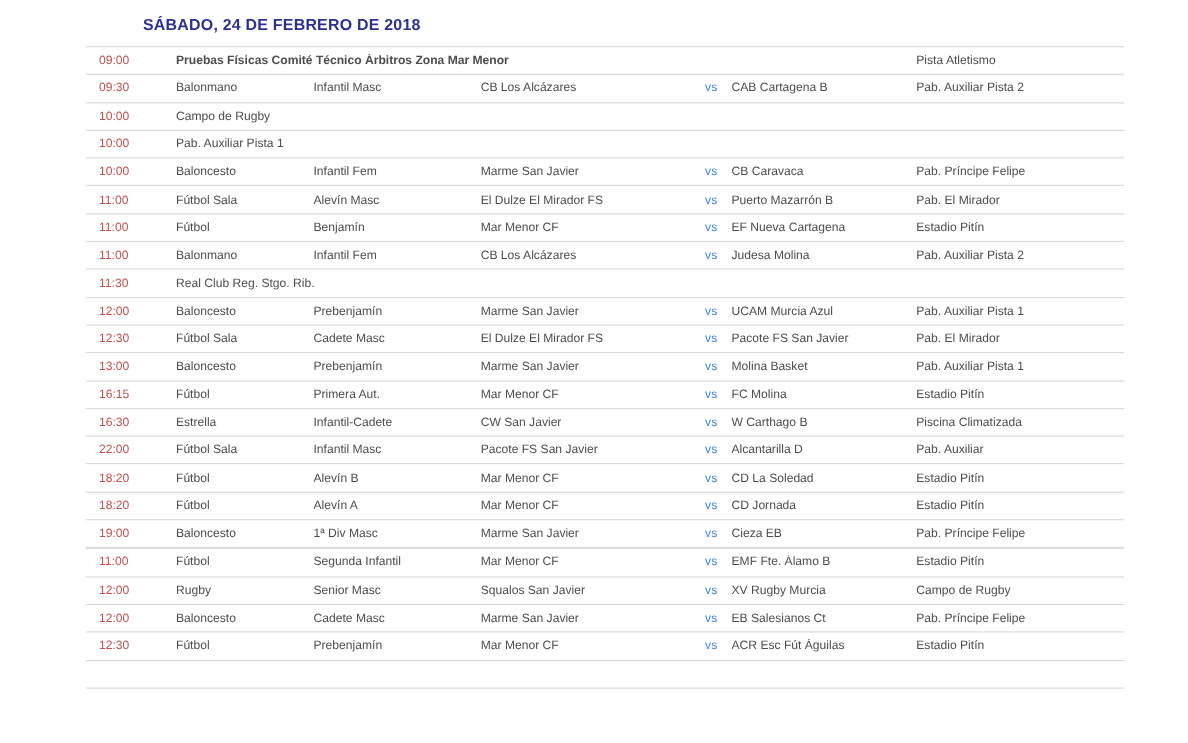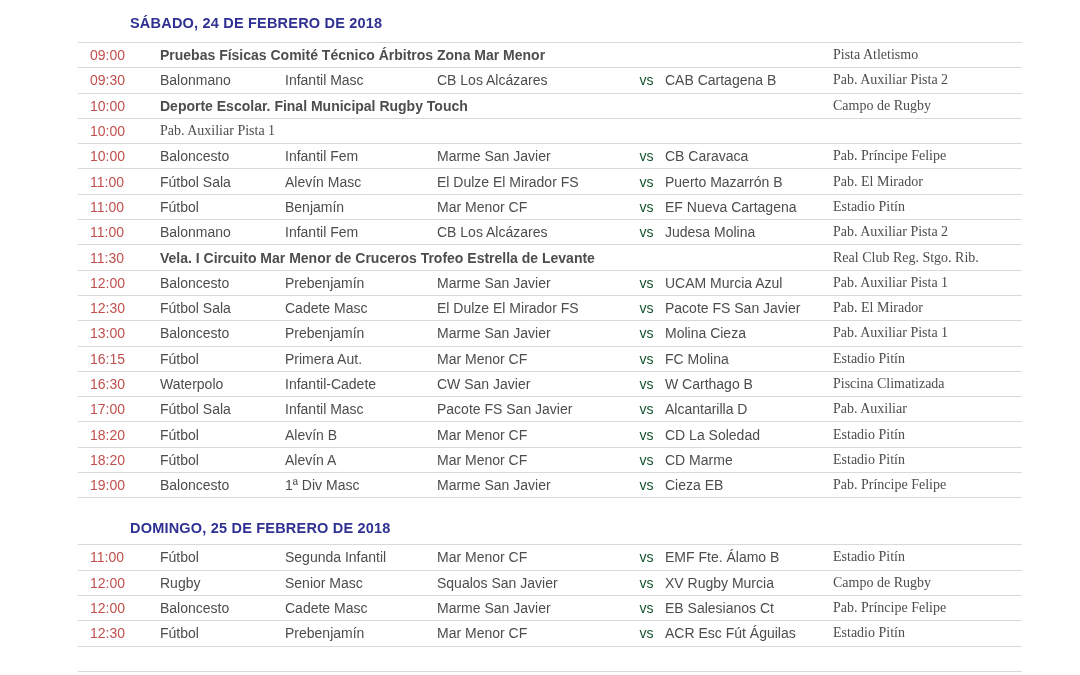--- a/index.html
+++ b/index.html
@@ -6,28 +6,28 @@
   body{width:1080px;height:675px;overflow:hidden;font-family:"Liberation Sans",sans-serif;}
   .page{position:relative;width:1080px;height:675px;overflow:hidden;background:#ffffff;}
   .content{position:absolute;left:78px;top:13px;width:944px;}
   .day-title{
     margin:0 0 9px 52px;height:20px;line-height:20px;
     font-size:14.5px;font-weight:bold;color:#2e3192;letter-spacing:.2px;
   }
   .day-section.sunday .day-title{margin-top:20px;margin-bottom:6px;}
   .rows{border-top:1px solid #d9d9d9;}
   .row{display:grid;height:24.3px;align-items:center;border-bottom:1px solid #d9d9d9;
-       font-size:14px;color:#4d4d4d;}
+       font-size:11px;color:#4d4d4d;}
   .row.match{grid-template-columns:82px 125px 152px 191px 37px 168px 189px;}
   .row.event{grid-template-columns:82px 673px 189px;}
   .cell{white-space:nowrap;overflow:hidden;}
   .cell.time{padding-left:12px;color:#c0504d;}
-  .cell.vs{text-align:center;color:#14532d;}
+  .cell.vs{text-align:center;color:#3b82f6;}
   .cell.desc{white-space:pre;font-weight:bold;}
-  .cell.venue{padding-right:2px;font-family:Liberation Serif, serif;}
+  .cell.venue{padding-right:2px;}
 </style>
 </head>
 <body>
 
 <div class="page">
   <div class="content">
 
     <section class="day-section saturday">
       <h2 class="day-title">SÁBADO, 24 DE FEBRERO DE 2018</h2>
       <div class="rows">
@@ -40,21 +40,20 @@
             <div class="cell time">09:30</div>
             <div class="cell sport">Balonmano</div>
             <div class="cell category">Infantil Masc</div>
             <div class="cell home">CB Los Alcázares</div>
             <div class="cell vs">vs</div>
             <div class="cell away">CAB Cartagena B</div>
             <div class="cell venue">Pab. Auxiliar Pista 2</div>
           </div>
           <div class="row event">
             <div class="cell time">10:00</div>
-            <div class="cell desc">Deporte Escolar. Final Municipal Rugby Touch</div>
             <div class="cell venue">Campo de Rugby</div>
           </div>
           <div class="row event">
             <div class="cell time">10:00</div>
             <div class="cell venue">Pab. Auxiliar Pista 1</div>
           </div>
           <div class="row match">
             <div class="cell time">10:00</div>
             <div class="cell sport">Baloncesto</div>
             <div class="cell category">Infantil Fem</div>
@@ -85,21 +84,20 @@
             <div class="cell time">11:00</div>
             <div class="cell sport">Balonmano</div>
             <div class="cell category">Infantil Fem</div>
             <div class="cell home">CB Los Alcázares</div>
             <div class="cell vs">vs</div>
             <div class="cell away">Judesa Molina</div>
             <div class="cell venue">Pab. Auxiliar Pista 2</div>
           </div>
           <div class="row event">
             <div class="cell time">11:30</div>
-            <div class="cell desc">Vela. I Circuito Mar Menor de Cruceros Trofeo Estrella de Levante</div>
             <div class="cell venue">Real Club Reg. Stgo. Rib.</div>
           </div>
           <div class="row match">
             <div class="cell time">12:00</div>
             <div class="cell sport">Baloncesto</div>
             <div class="cell category">Prebenjamín</div>
             <div class="cell home">Marme San Javier</div>
             <div class="cell vs">vs</div>
             <div class="cell away">UCAM Murcia Azul</div>
             <div class="cell venue">Pab. Auxiliar Pista 1</div>
@@ -112,43 +110,43 @@
             <div class="cell vs">vs</div>
             <div class="cell away">Pacote FS San Javier</div>
             <div class="cell venue">Pab. El Mirador</div>
           </div>
           <div class="row match">
             <div class="cell time">13:00</div>
             <div class="cell sport">Baloncesto</div>
             <div class="cell category">Prebenjamín</div>
             <div class="cell home">Marme San Javier</div>
             <div class="cell vs">vs</div>
-            <div class="cell away">Molina Cieza</div>
+            <div class="cell away">Molina Basket</div>
             <div class="cell venue">Pab. Auxiliar Pista 1</div>
           </div>
           <div class="row match">
             <div class="cell time">16:15</div>
             <div class="cell sport">Fútbol</div>
             <div class="cell category">Primera Aut.</div>
             <div class="cell home">Mar Menor CF</div>
             <div class="cell vs">vs</div>
             <div class="cell away">FC Molina</div>
             <div class="cell venue">Estadio Pitín</div>
           </div>
           <div class="row match">
             <div class="cell time">16:30</div>
-            <div class="cell sport">Waterpolo</div>
+            <div class="cell sport">Estrella</div>
             <div class="cell category">Infantil-Cadete</div>
             <div class="cell home">CW San Javier</div>
             <div class="cell vs">vs</div>
             <div class="cell away">W Carthago B</div>
             <div class="cell venue">Piscina Climatizada</div>
           </div>
           <div class="row match">
-            <div class="cell time">17:00</div>
+            <div class="cell time">22:00</div>
             <div class="cell sport">Fútbol Sala</div>
             <div class="cell category">Infantil Masc</div>
             <div class="cell home">Pacote FS San Javier</div>
             <div class="cell vs">vs</div>
             <div class="cell away">Alcantarilla D</div>
             <div class="cell venue">Pab. Auxiliar</div>
           </div>
           <div class="row match">
             <div class="cell time">18:20</div>
             <div class="cell sport">Fútbol</div>
@@ -157,37 +155,36 @@
             <div class="cell vs">vs</div>
             <div class="cell away">CD La Soledad</div>
             <div class="cell venue">Estadio Pitín</div>
           </div>
           <div class="row match">
             <div class="cell time">18:20</div>
             <div class="cell sport">Fútbol</div>
             <div class="cell category">Alevín A</div>
             <div class="cell home">Mar Menor CF</div>
             <div class="cell vs">vs</div>
-            <div class="cell away">CD Marme</div>
+            <div class="cell away">CD Jornada</div>
             <div class="cell venue">Estadio Pitín</div>
           </div>
           <div class="row match">
             <div class="cell time">19:00</div>
             <div class="cell sport">Baloncesto</div>
             <div class="cell category">1ª Div Masc</div>
             <div class="cell home">Marme San Javier</div>
             <div class="cell vs">vs</div>
             <div class="cell away">Cieza EB</div>
             <div class="cell venue">Pab. Príncipe Felipe</div>
           </div>
         </div>
     </section>
 
     <section class="day-section sunday">
-      <h2 class="day-title">DOMINGO, 25 DE FEBRERO DE 2018</h2>
       <div class="rows">
           <div class="row match">
             <div class="cell time">11:00</div>
             <div class="cell sport">Fútbol</div>
             <div class="cell category">Segunda Infantil</div>
             <div class="cell home">Mar Menor CF</div>
             <div class="cell vs">vs</div>
             <div class="cell away">EMF Fte. Álamo B</div>
             <div class="cell venue">Estadio Pitín</div>
           </div>

